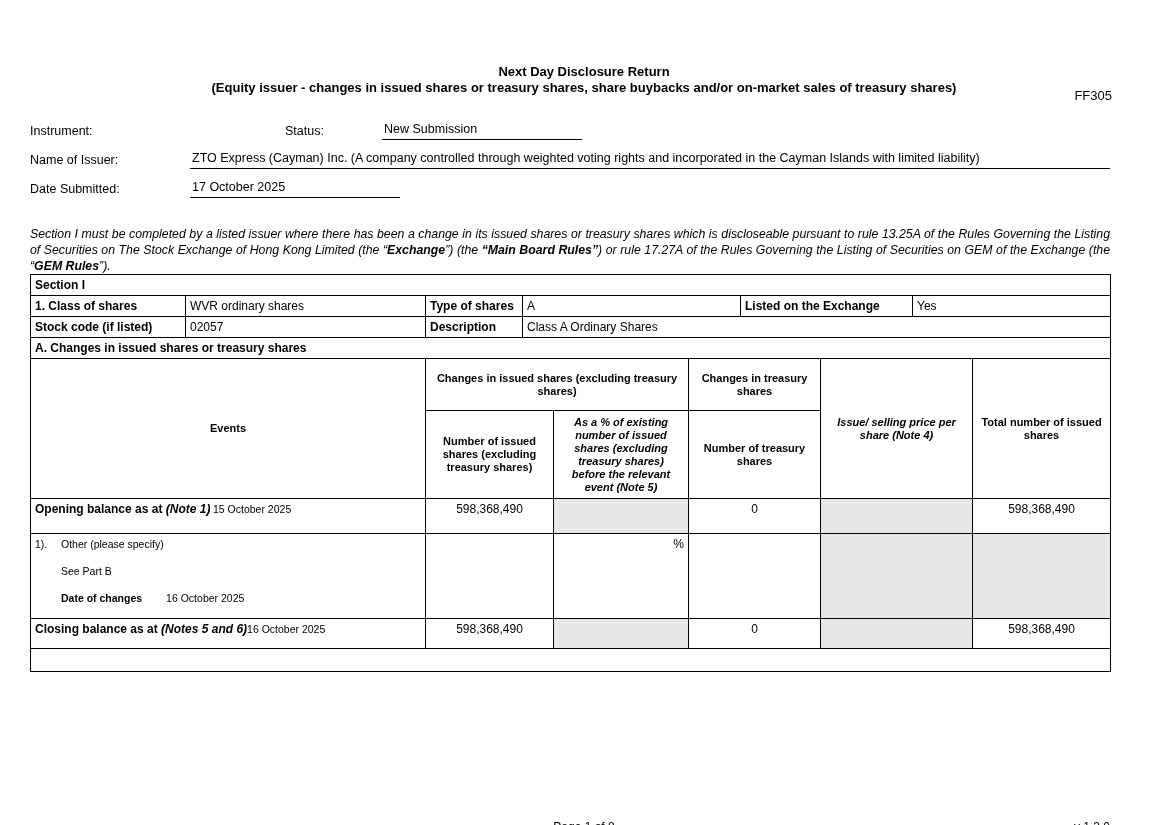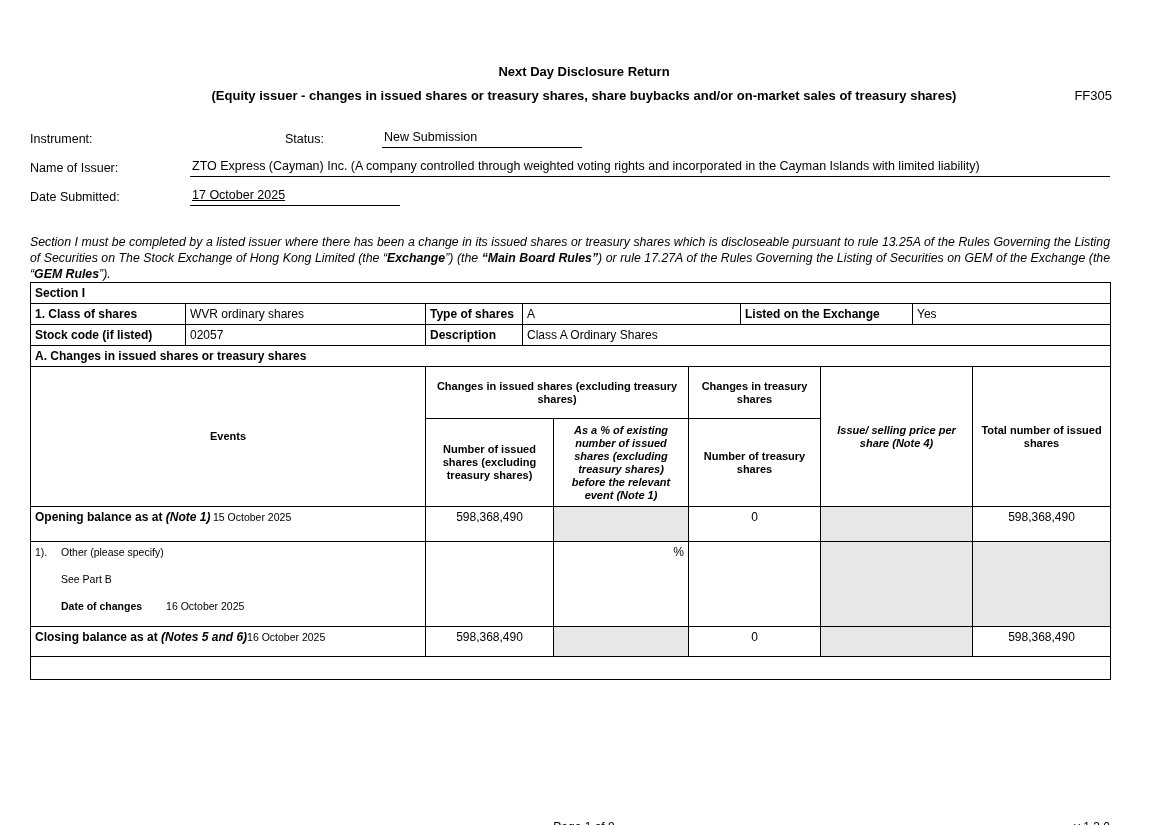--- a/index.html
+++ b/index.html
@@ -8,33 +8,33 @@
     width:1168px; height:825px;
     font-family:"Liberation Sans", sans-serif;
     color:#000; position:relative; overflow:hidden;
   }
   .page { position:relative; width:1168px; height:825px; background:#fff; }
 
   .form-code { position:absolute; top:24px; right:56px; font-size:13px; }
 
   .title-block { margin-top:64px; text-align:center; }
   .doc-title { font-weight:bold; font-size:13px; line-height:16px; }
-  .doc-subtitle { font-weight:bold; font-size:13px; line-height:16px; margin-top:8px; }
+  .doc-subtitle { font-weight:bold; font-size:13px; line-height:16px; margin-top:0; }
 
   .content { margin-left:30px; margin-right:58px; width:1080px; }
 
   .meta { margin-top:24px; }
   .meta-row { display:flex; align-items:flex-end; font-size:12.5px; margin-bottom:9px; min-height:20px; }
   .meta-label { flex:0 0 160px; padding-bottom:2px; }
   .meta-value { border-bottom:1px solid #000; padding:0 2px 2px 2px; min-height:18px; }
   .w-instrument { flex:0 0 525px; }
   .status-label { flex:0 0 97px; margin-left:95px; }
   .w-status { flex:0 0 200px; }
   .w-issuer { flex:1 1 auto; }
-  .w-date { flex:0 0 210px;text-decoration:underline; }
+  .w-date { flex:0 0 210px; }
 
   .intro { margin-top:28px; font-size:12.3px; font-style:italic; line-height:16px; text-align:justify; }
   .intro .b { font-weight:bold; }
 
   table.tbl { border-collapse:collapse; width:1080px; table-layout:fixed; }
   .tbl td { border:1px solid #000; padding:3px 4px; font-size:12px; vertical-align:top; overflow:hidden; }
   .grid-tbl { margin-top:-1px; }
 
   .sec-hdr { font-weight:bold; height:22px; }
   .lbl { font-weight:bold; }
@@ -149,21 +149,21 @@
       <tbody>
         <tr class="hdr-row1">
           <td rowspan="2" class="hdr">Events</td>
           <td colspan="2" class="hdr">Changes in issued shares (excluding treasury shares)</td>
           <td class="hdr">Changes in treasury shares</td>
           <td rowspan="2" class="hdr italic-hdr">Issue/ selling price per share (Note 4)</td>
           <td rowspan="2" class="hdr">Total number of issued shares</td>
         </tr>
         <tr class="hdr-row2">
           <td class="hdr">Number of issued shares (excluding treasury shares)</td>
-          <td class="hdr italic-hdr">As a % of existing number of issued shares (excluding treasury shares) before the relevant event (Note 1)</td>
+          <td class="hdr italic-hdr">As a % of existing number of issued shares (excluding treasury shares) before the relevant event (Note 5)</td>
           <td class="hdr">Number of treasury shares</td>
         </tr>
 
         <tr class="row-opening">
           <td class="events-cell">
             <span class="bal-main"><span class="bal-label">Opening balance as at</span> <span class="bal-note">(Note 1)</span></span><span class="bal-date">15 October 2025</span>
           </td>
           <td class="num">598,368,490</td>
           <td class="shaded"></td>
           <td class="num">0</td>

